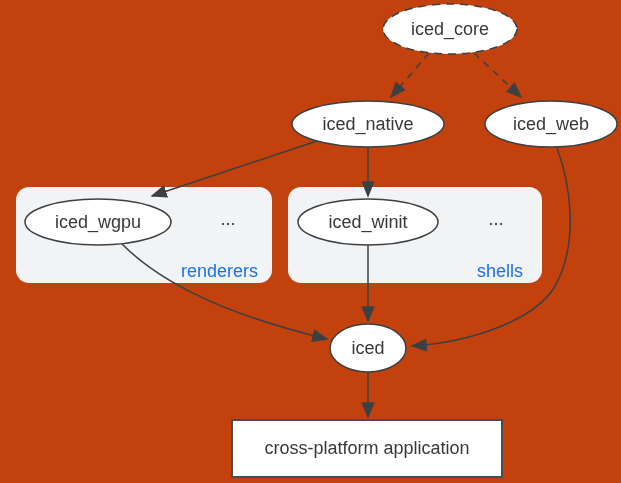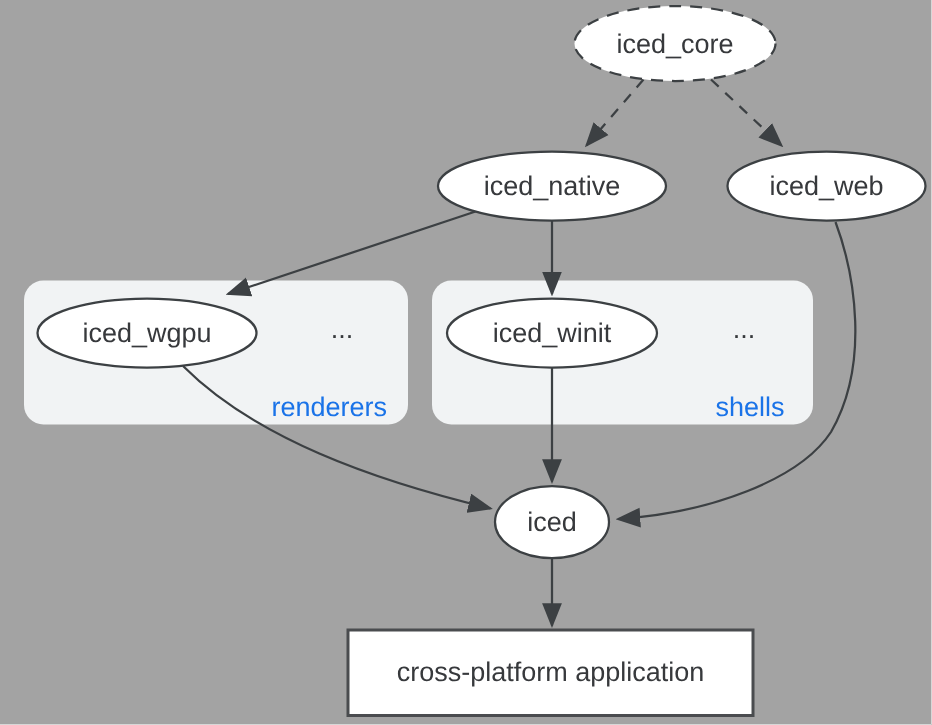--- a/index.html
+++ b/index.html
@@ -4,21 +4,21 @@
 <style>
   html, body {
     margin: 0;
     padding: 0;
     background: #ffffff;
   }
   .canvas {
     position: relative;
     width: 621px;
     height: 483px;
-    background: #a3a3a3;
+    background: #c2410c;
     overflow: hidden;
     font-family: "Liberation Sans", sans-serif;
   }
   svg { display: block; }
   .node-ellipse {
     fill: #ffffff;
     stroke: #3c4043;
     stroke-width: 1.5;
   }
   .node-ellipse.dashed {

